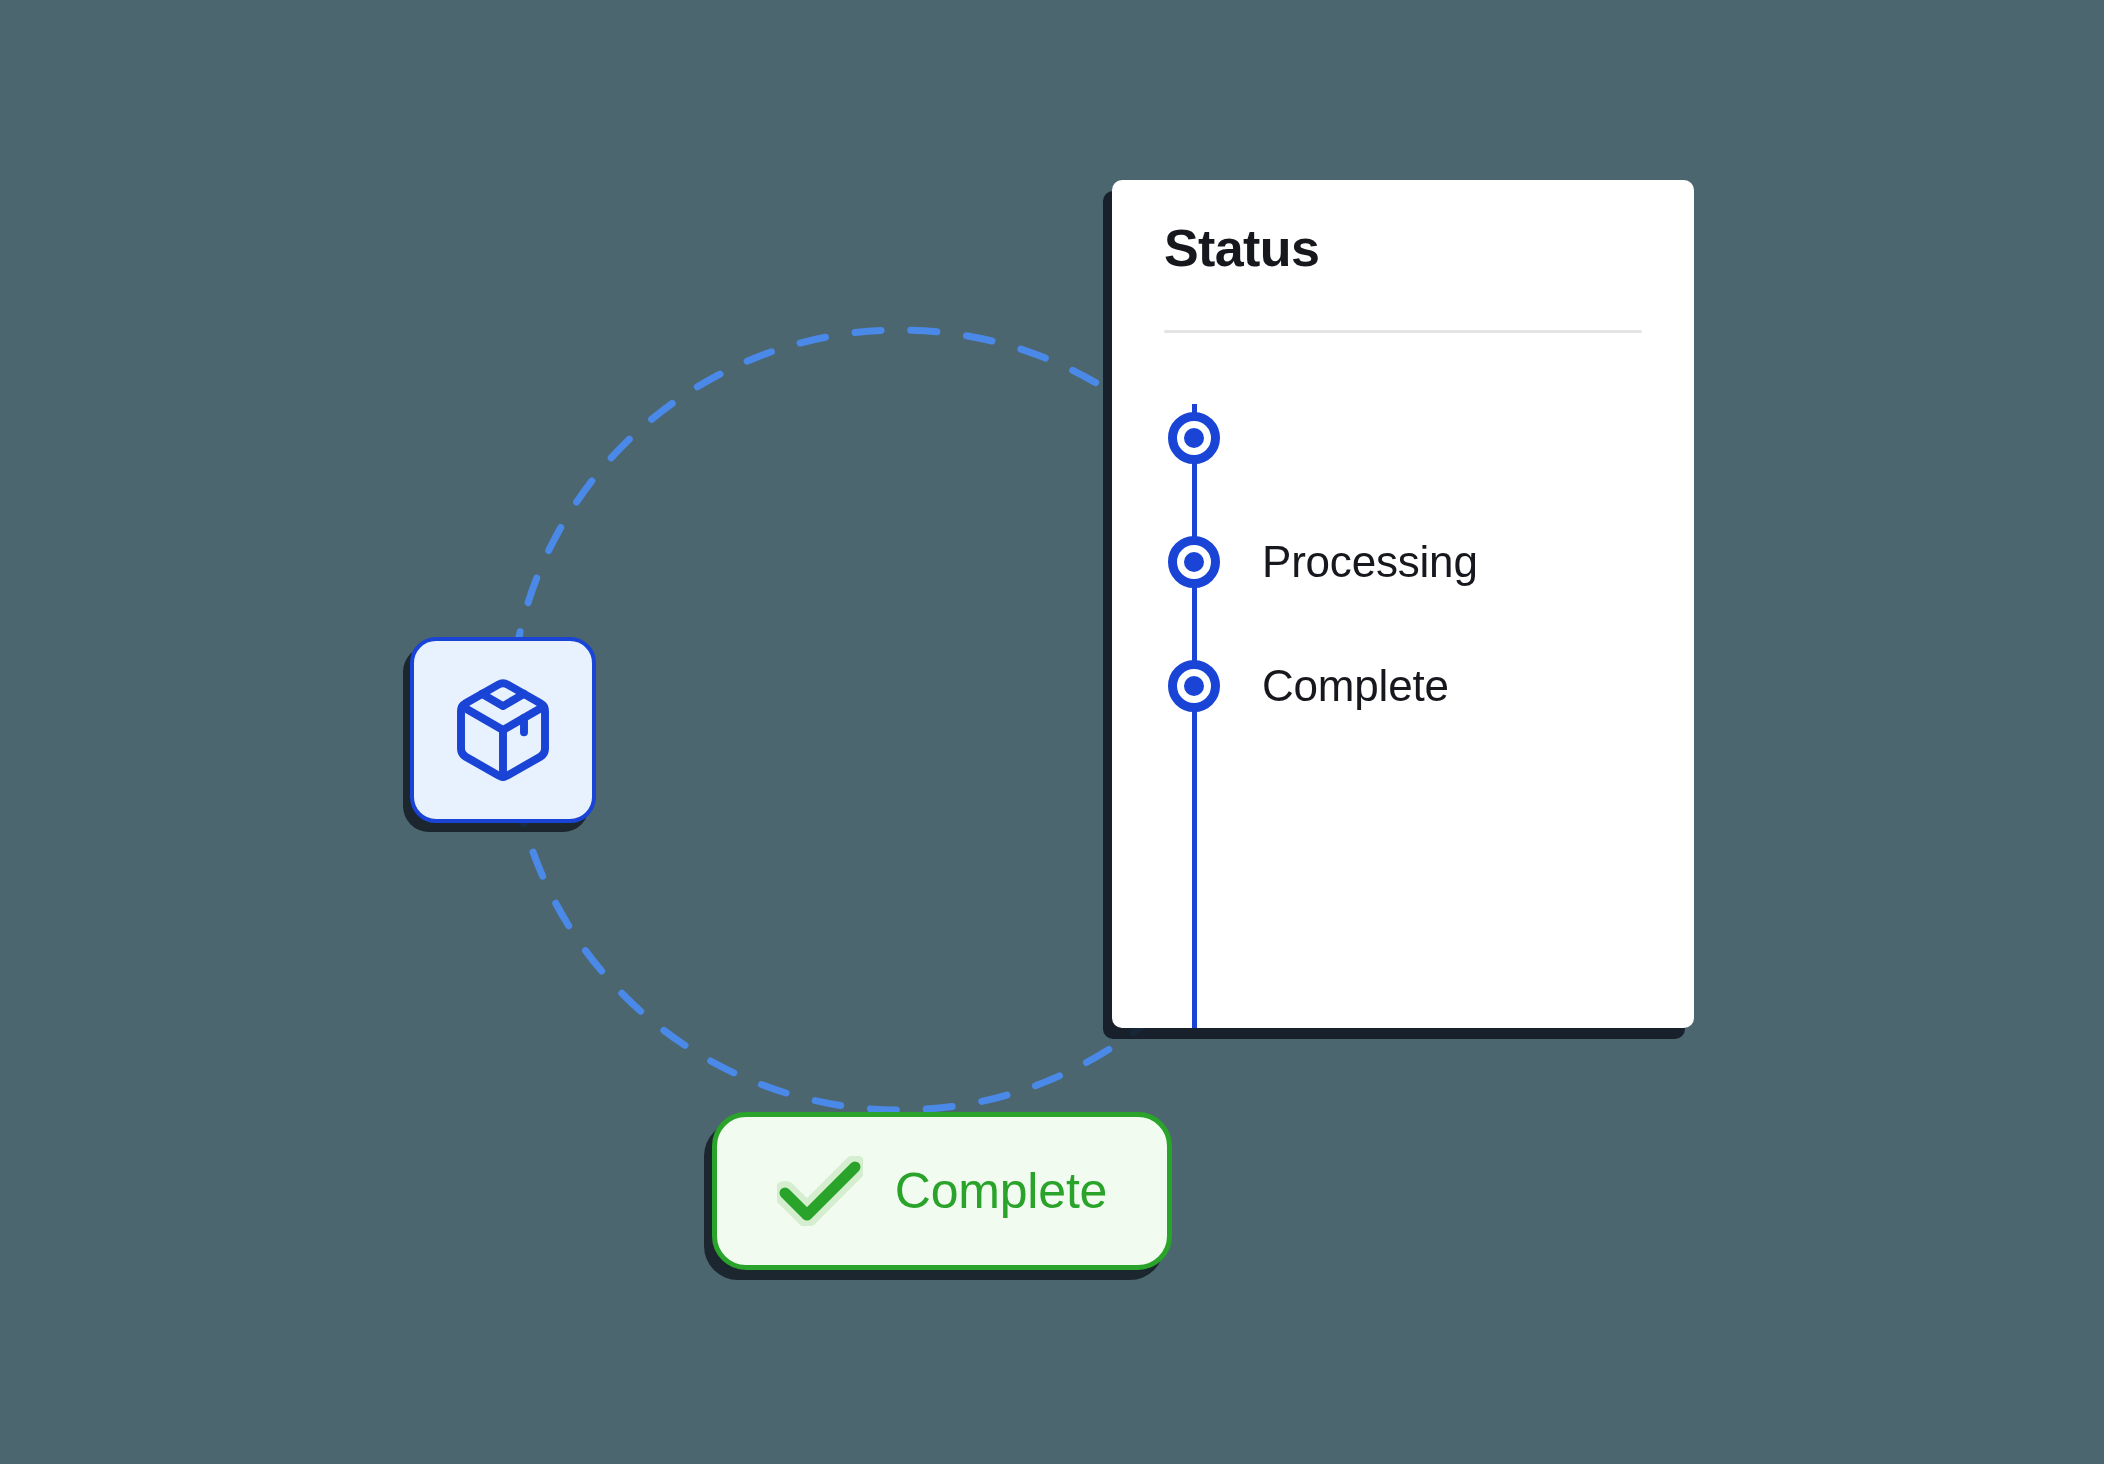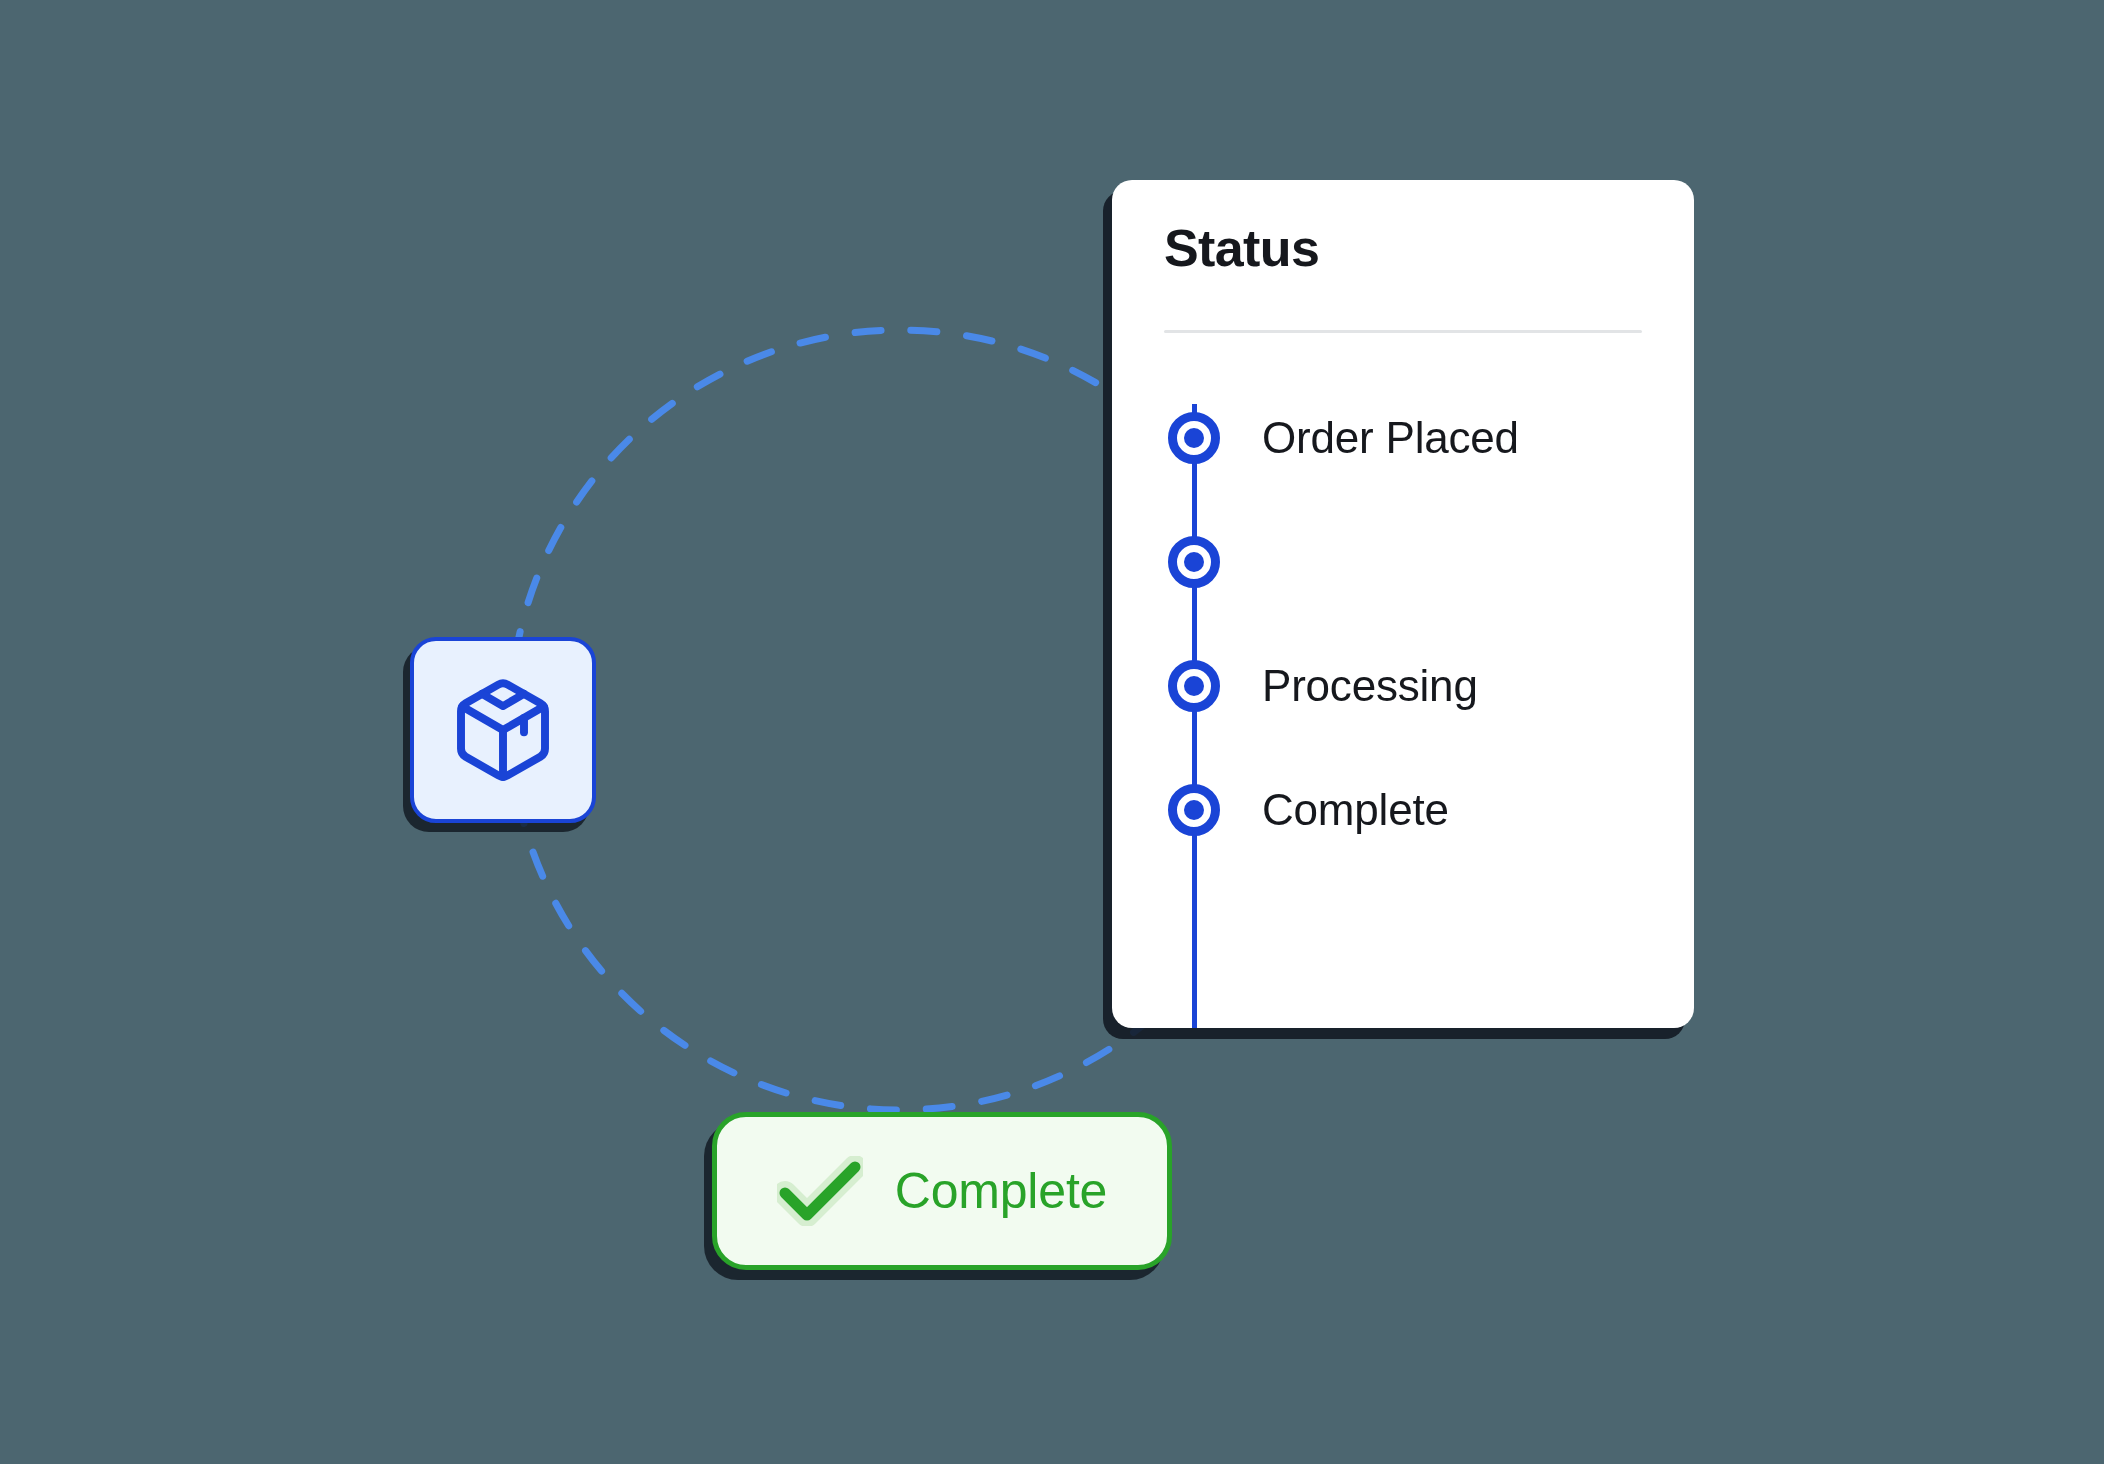--- a/index.html
+++ b/index.html
@@ -44,21 +44,21 @@
   #package-tile svg { display: block; }
 
   
   #status-card {
     position: absolute;
     left: 1112px;
     top: 180px;
     width: 582px;
     height: 848px;
     background: #ffffff;
-    border-radius: 20px;
+    border-radius: 10px;
     box-sizing: border-box;
     box-shadow: -9px 11px 0 rgba(17, 24, 33, 0.88);
     overflow: hidden;
   }
   #card-title {
     position: absolute;
     left: 52px;
     top: 42px;
     font-size: 52px;
     font-weight: 700;
@@ -180,26 +180,20 @@
     </span>
   </div>
 
   <div id="status-card" style="background: rgb(255, 255, 255);">
     <div id="card-title">Status</div>
     <div id="card-divider" style="background: rgb(226, 228, 230);"></div>
 
     <div id="timeline">
       <div id="timeline-rail" style="background: rgb(26, 68, 214);"></div>
 
-      <div class="timeline-row">
-        <span class="timeline-dot" style="border-color: rgb(26, 68, 214);">
-            <i style="background: rgb(26, 68, 214);"></i>
-          </span>
-        <span class="timeline-label">Order Placed</span>
-      </div>
 
       <div class="timeline-row">
         <span class="timeline-dot" style="border-color: rgb(26, 68, 214);">
             <i style="background: rgb(26, 68, 214);"></i>
           </span>
       </div>
 
       <div class="timeline-row">
         <span class="timeline-dot" style="border-color: rgb(26, 68, 214);">
             <i style="background: rgb(26, 68, 214);"></i>

